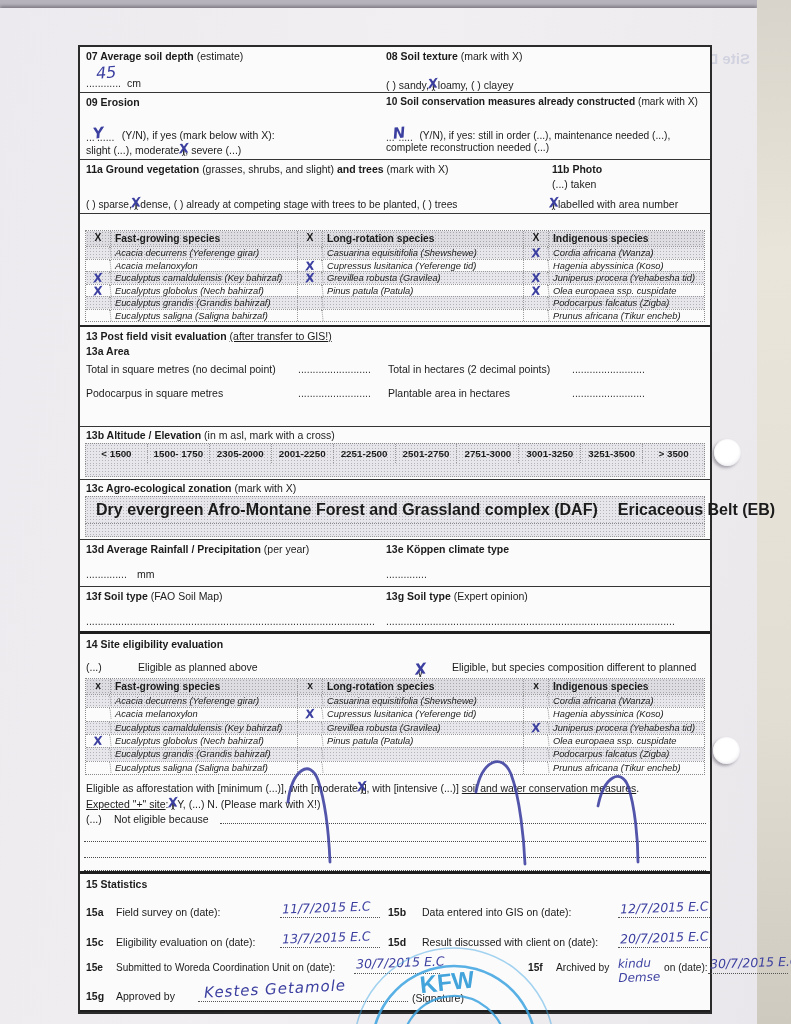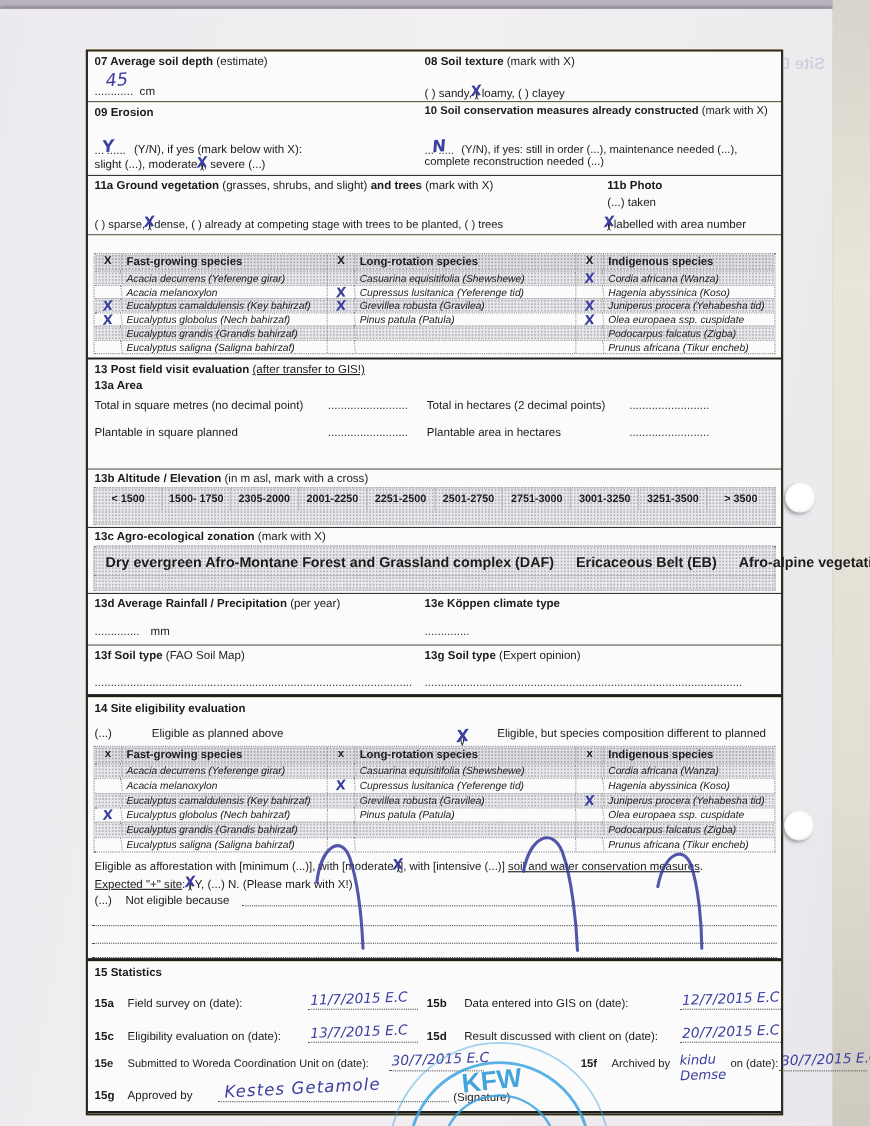--- a/index.html
+++ b/index.html
@@ -5,21 +5,21 @@
   html,body{margin:0;padding:0}
   body{width:791px;height:1024px;position:relative;overflow:hidden;
        background:#b7b3bc;font-family:"Liberation Sans",sans-serif;color:#1b1b1b}
   .paper{position:absolute;left:0;top:8px;width:757px;height:1016px;
          background:linear-gradient(100deg,#edeaef 0%,#f2eff2 45%,#eeebee 80%,#eae7ec 100%);
          box-shadow:0 -2px 3px rgba(60,55,65,.45)}
   .edge-right{position:absolute;left:757px;top:0;width:34px;height:1024px;
          background:linear-gradient(180deg,#d8d4cb,#e9e5da 25%,#e2ded3 70%,#cfcabf)}
   .bleed{position:absolute;left:280px;top:50px;width:470px;font-weight:bold;font-size:15px;
          color:#97a0c2;opacity:.32;transform:scaleX(-1);filter:blur(.5px);white-space:nowrap}
-  .form{position:absolute;left:78px;top:45px;width:634px;background:#fde047;
+  .form{position:absolute;left:78px;top:45px;width:634px;background:#ffffff;
         border:2px solid #2b2b2b;font-size:10.5px;box-sizing:border-box}
   .sec{position:relative;border-bottom:1px solid #343434;box-sizing:border-box;background:#fcfbfc}
   .sec.thick{border-bottom:3px solid #1e1e1e}
   .sec.med{border-bottom:2px solid #222}
   .b{font-weight:bold}
   .u{text-decoration:underline}
   .pos{position:absolute;white-space:nowrap}
   .hw{font-family:"DejaVu Sans",sans-serif;font-style:italic;color:#3b3f9f}
   .hwx{font-family:"DejaVu Sans",sans-serif;font-style:italic;font-weight:bold;color:#3b3f9f;
        display:inline-block;transform:rotate(-7deg) translateY(-1px);margin:0 -7px;font-size:13px}
@@ -35,21 +35,21 @@
   .spn{font-style:italic;font-size:9.3px;padding-left:4px;border-right:1px dotted #9a9a9a;align-self:stretch;line-height:13px;overflow:hidden}
   .hdr .spn{font-style:normal;font-size:10.3px;line-height:15px}
   .c-f{flex:0 0 182px}.c-l{flex:0 0 196px}.c-i{flex:1 1 auto;border-right:none}
   .spx.hwx-cell{font-family:"DejaVu Sans",sans-serif;font-style:italic;font-weight:bold;color:#3b3f9f;font-size:12px;transform:rotate(-6deg)}
   
   .altrow{position:absolute;left:5px;right:5px;top:16px;height:21px;display:flex;border:1px dotted #8a8a8a}
   .altcell{flex:1;border-right:1px dotted #9a9a9a;font-weight:bold;font-size:9.8px;text-align:center;line-height:20px;overflow:hidden}
   .altcell:last-child{border-right:none}
   .altempty{position:absolute;left:5px;right:5px;top:37px;height:12px;border:1px dotted #999;border-top:none}
   
-  .agrorow{position:absolute;left:5px;right:5px;top:16px;height:26px;display:flex;align-items:center;border:1px dotted #8a8a8a;font-weight:bold;font-size:13px}
+  .agrorow{position:absolute;left:5px;right:5px;top:16px;height:26px;display:flex;align-items:center;border:1px dotted #8a8a8a;font-weight:bold;font-size:16px}
   .agrorow span{padding:0 10px;white-space:nowrap}
   .agroempty{position:absolute;left:5px;right:5px;top:44px;height:12px;border:1px dotted #999;border-top:none}
   .dotline{border-bottom:1.6px dotted #4a4a4a;position:absolute}
   .dotu{position:absolute;border-bottom:1.3px dotted #555;height:1px}
   .hole{position:absolute;width:27px;height:27px;border-radius:50%;
         background:radial-gradient(circle at 45% 40%,#ffffff 55%,#eceaf0 90%,#e2dfe6 100%);
         box-shadow:-2px 2px 3px rgba(110,105,118,.55), inset 0 0 2px rgba(0,0,0,.10)}
   svg{position:absolute;pointer-events:none}
 </style>
 </head>
@@ -148,21 +148,21 @@
     </div>
   </div>
 
   <div class="sec" style="height:100px">
     <span class="pos" style="left:6px;top:3px"><span class="b">13 Post field visit evaluation</span> <span class="u">(after transfer to GIS!)</span></span>
     <span class="pos b" style="left:6px;top:18px">13a Area</span>
     <span class="pos" style="left:6px;top:36px">Total in square metres (no decimal point)</span>
     <span class="pos dotspan" style="left:218px;top:36px;width:80px">.........................</span>
     <span class="pos" style="left:308px;top:36px">Total in hectares (2 decimal points)</span>
     <span class="pos dotspan" style="left:492px;top:36px;width:80px">.........................</span>
-    <span class="pos" style="left:6px;top:60px">Plantable in square planned</span>
+    <span class="pos" style="left:6px;top:60px">Podocarpus in square metres</span>
     <span class="pos dotspan" style="left:218px;top:60px;width:80px">.........................</span>
     <span class="pos" style="left:308px;top:60px">Plantable area in hectares</span>
     <span class="pos dotspan" style="left:492px;top:60px;width:80px">.........................</span>
   </div>
 
   <div class="sec" style="height:53px">
     <span class="pos" style="left:6px;top:2px"><span class="b">13b Altitude / Elevation</span> <span>(in m asl, mark with a cross)</span></span>
     <div class="altrow shade">
       <span class="altcell">&lt; 1500</span>
       <span class="altcell">1500- 1750</span>

